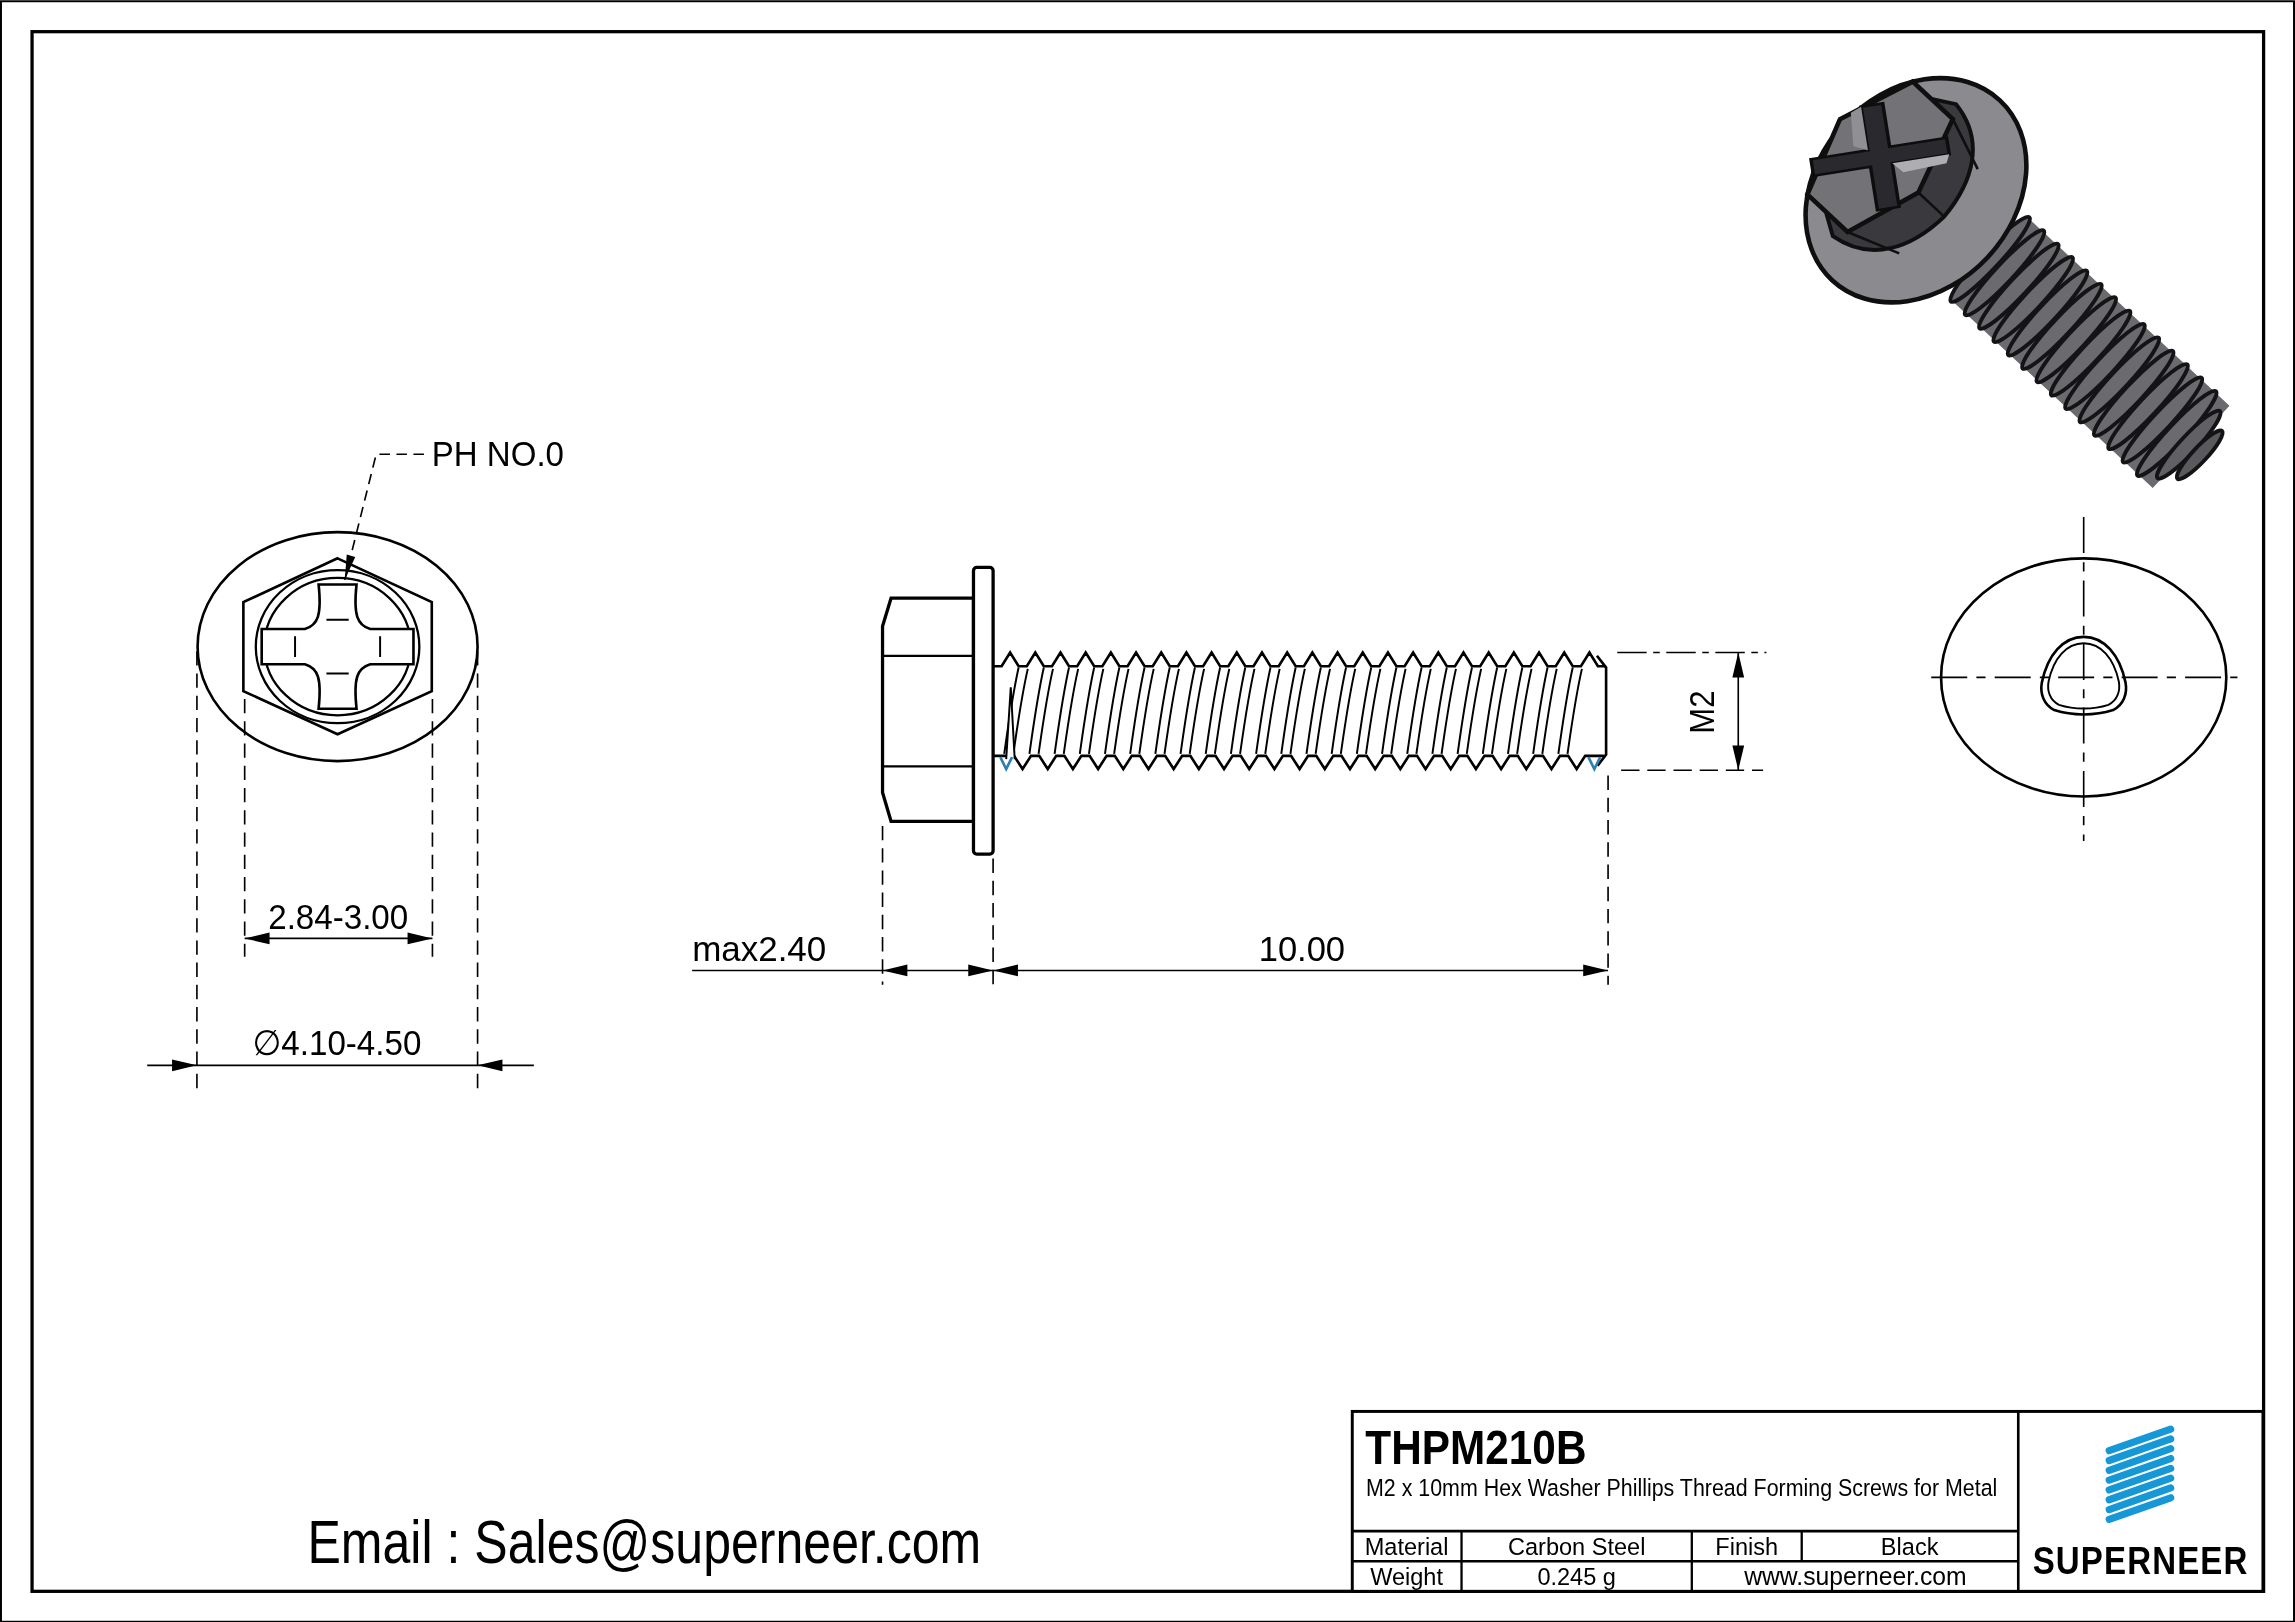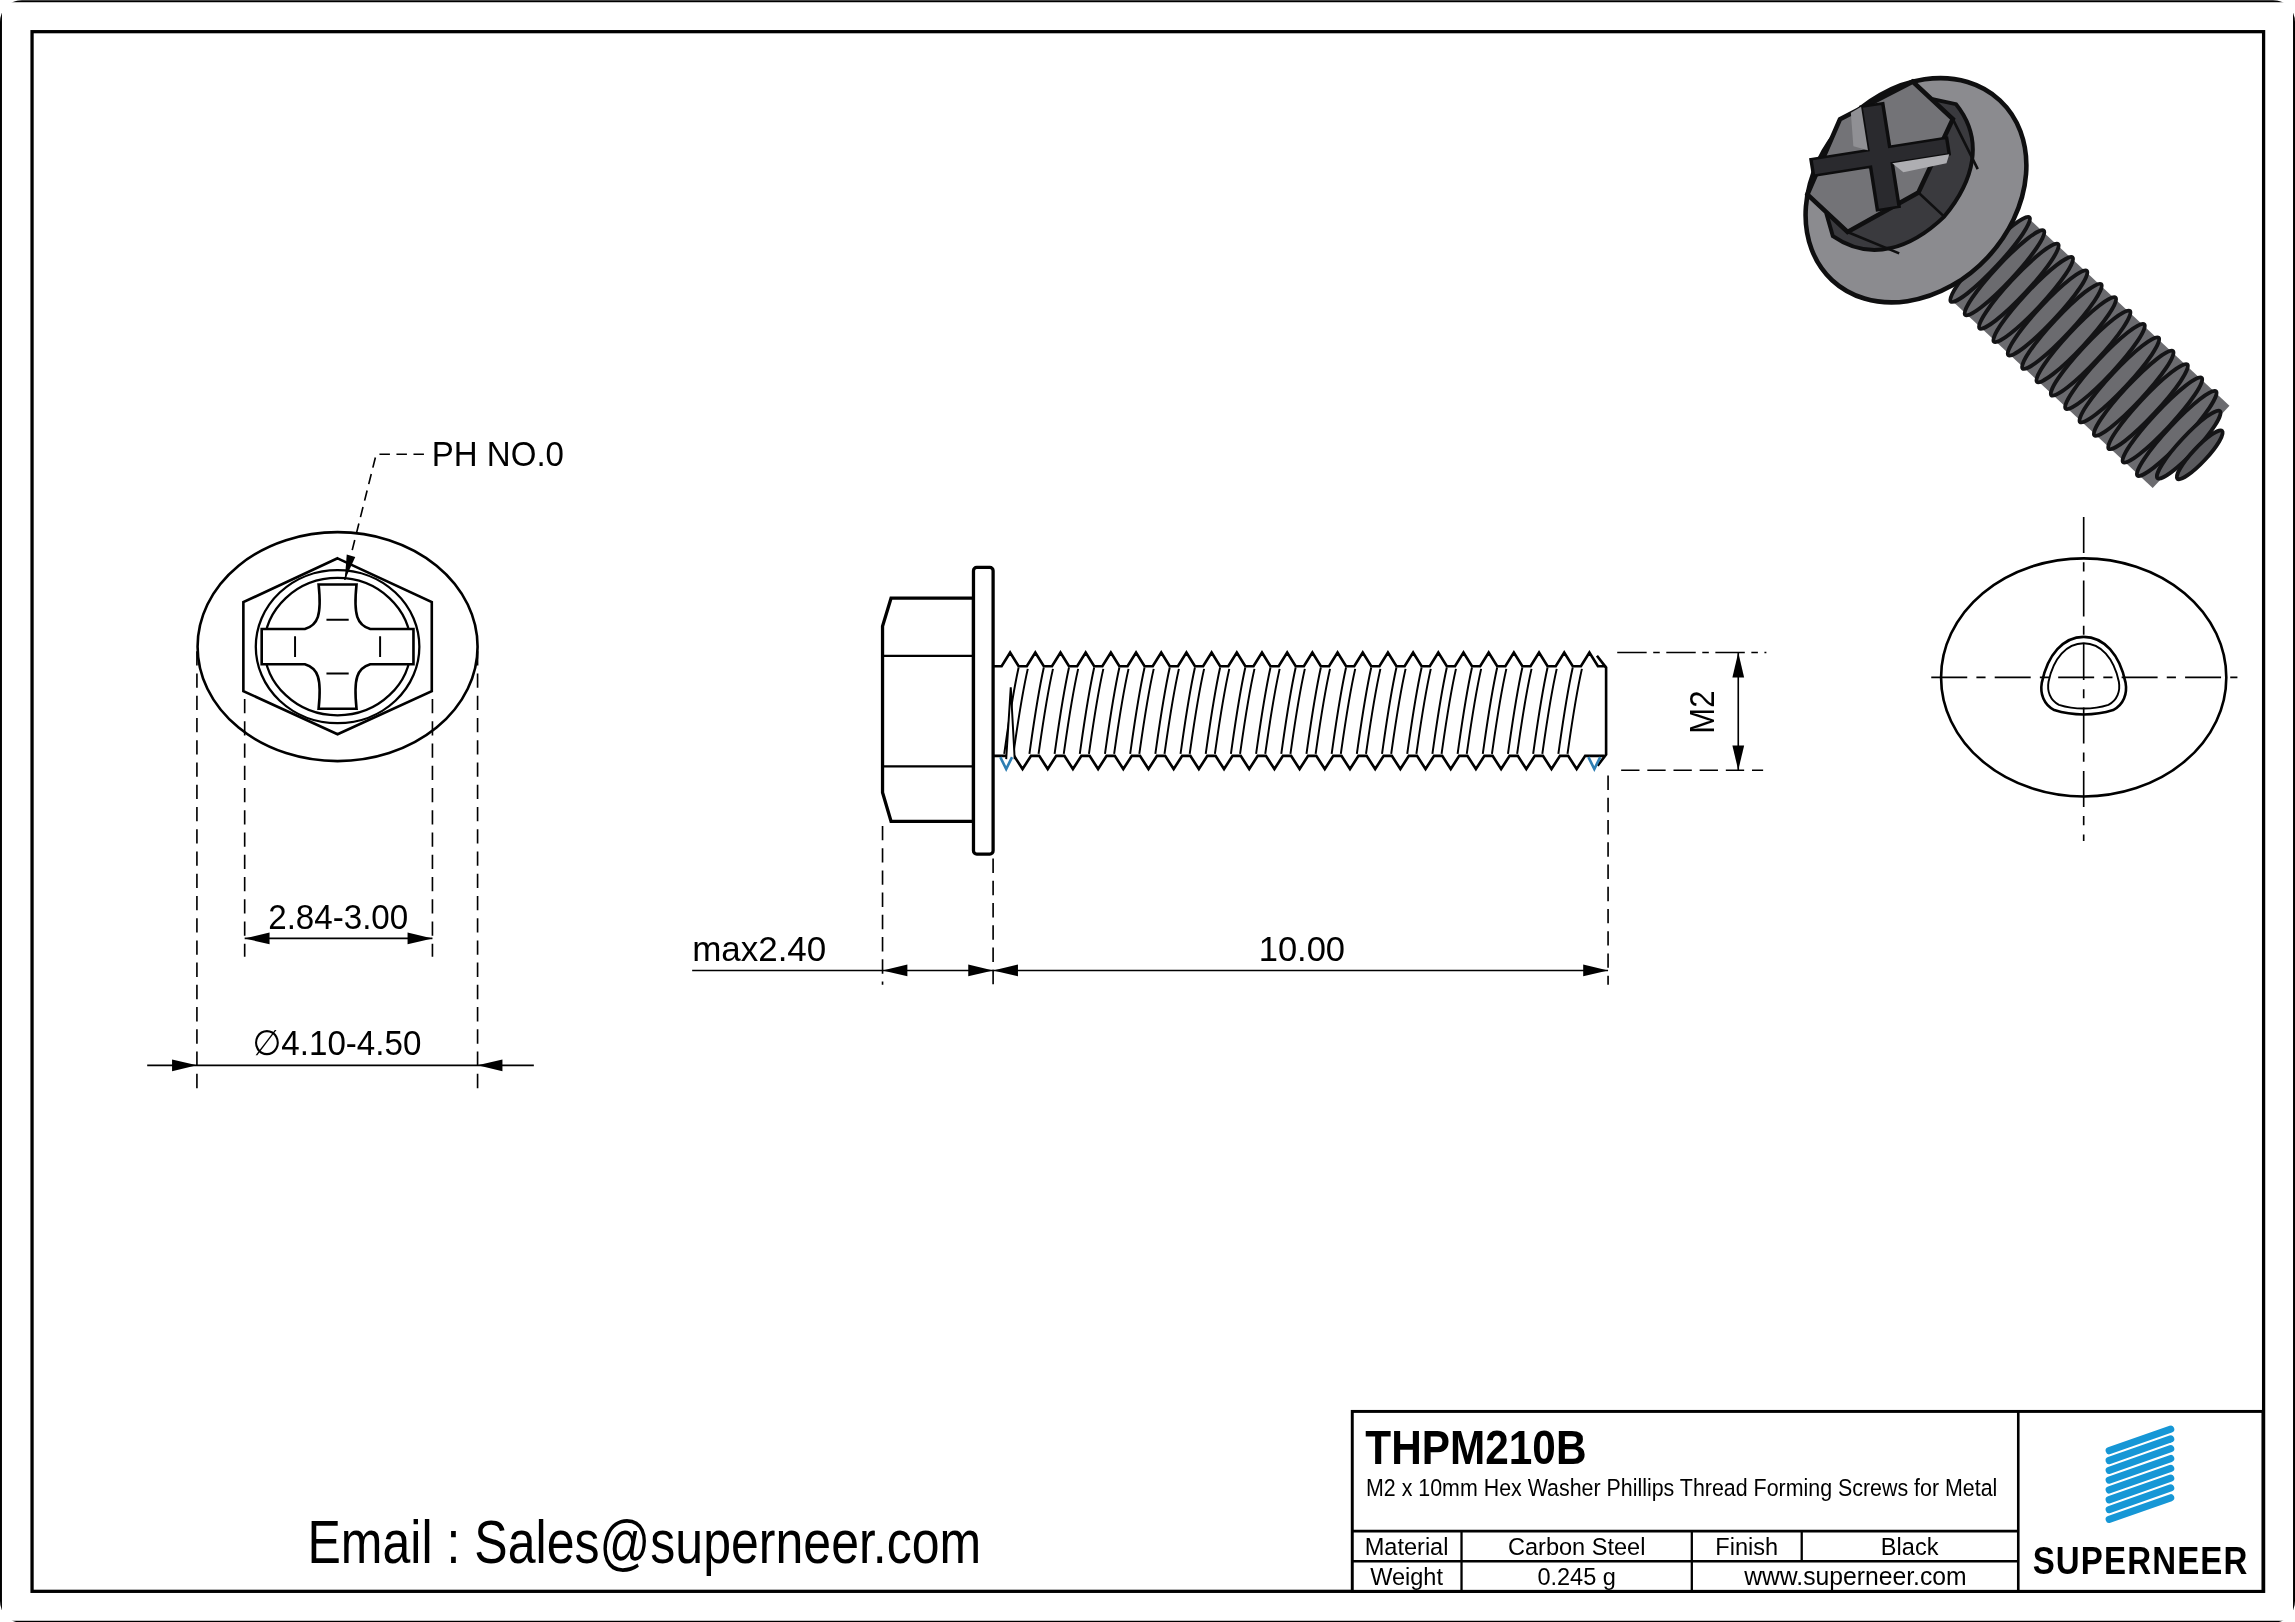--- a/index.html
+++ b/index.html
@@ -1,16 +1,16 @@
 <!DOCTYPE html>
 <html style="font-size:10.5px"><head>
 <meta charset="utf-8">
 <style>
   html,body{margin:0;padding:0;background:#ffffff;}
-  .page{position:relative;width:2295px;height:1623px;background:#fff;overflow:hidden;border-radius:22px;}
+  .page{position:relative;width:2295px;height:1623px;background:#fff;overflow:hidden;}
   svg{display:block;font-family:"Liberation Sans",sans-serif;}
   text{fill:#000;}
   .dimtxt{font-size:54px;}
   .lbl{font-size:36px;}
 </style>
 </head>
 <body>
 
 <div class="page">
 <svg viewBox="0 0 3508 2480" width="2295" height="1623">

